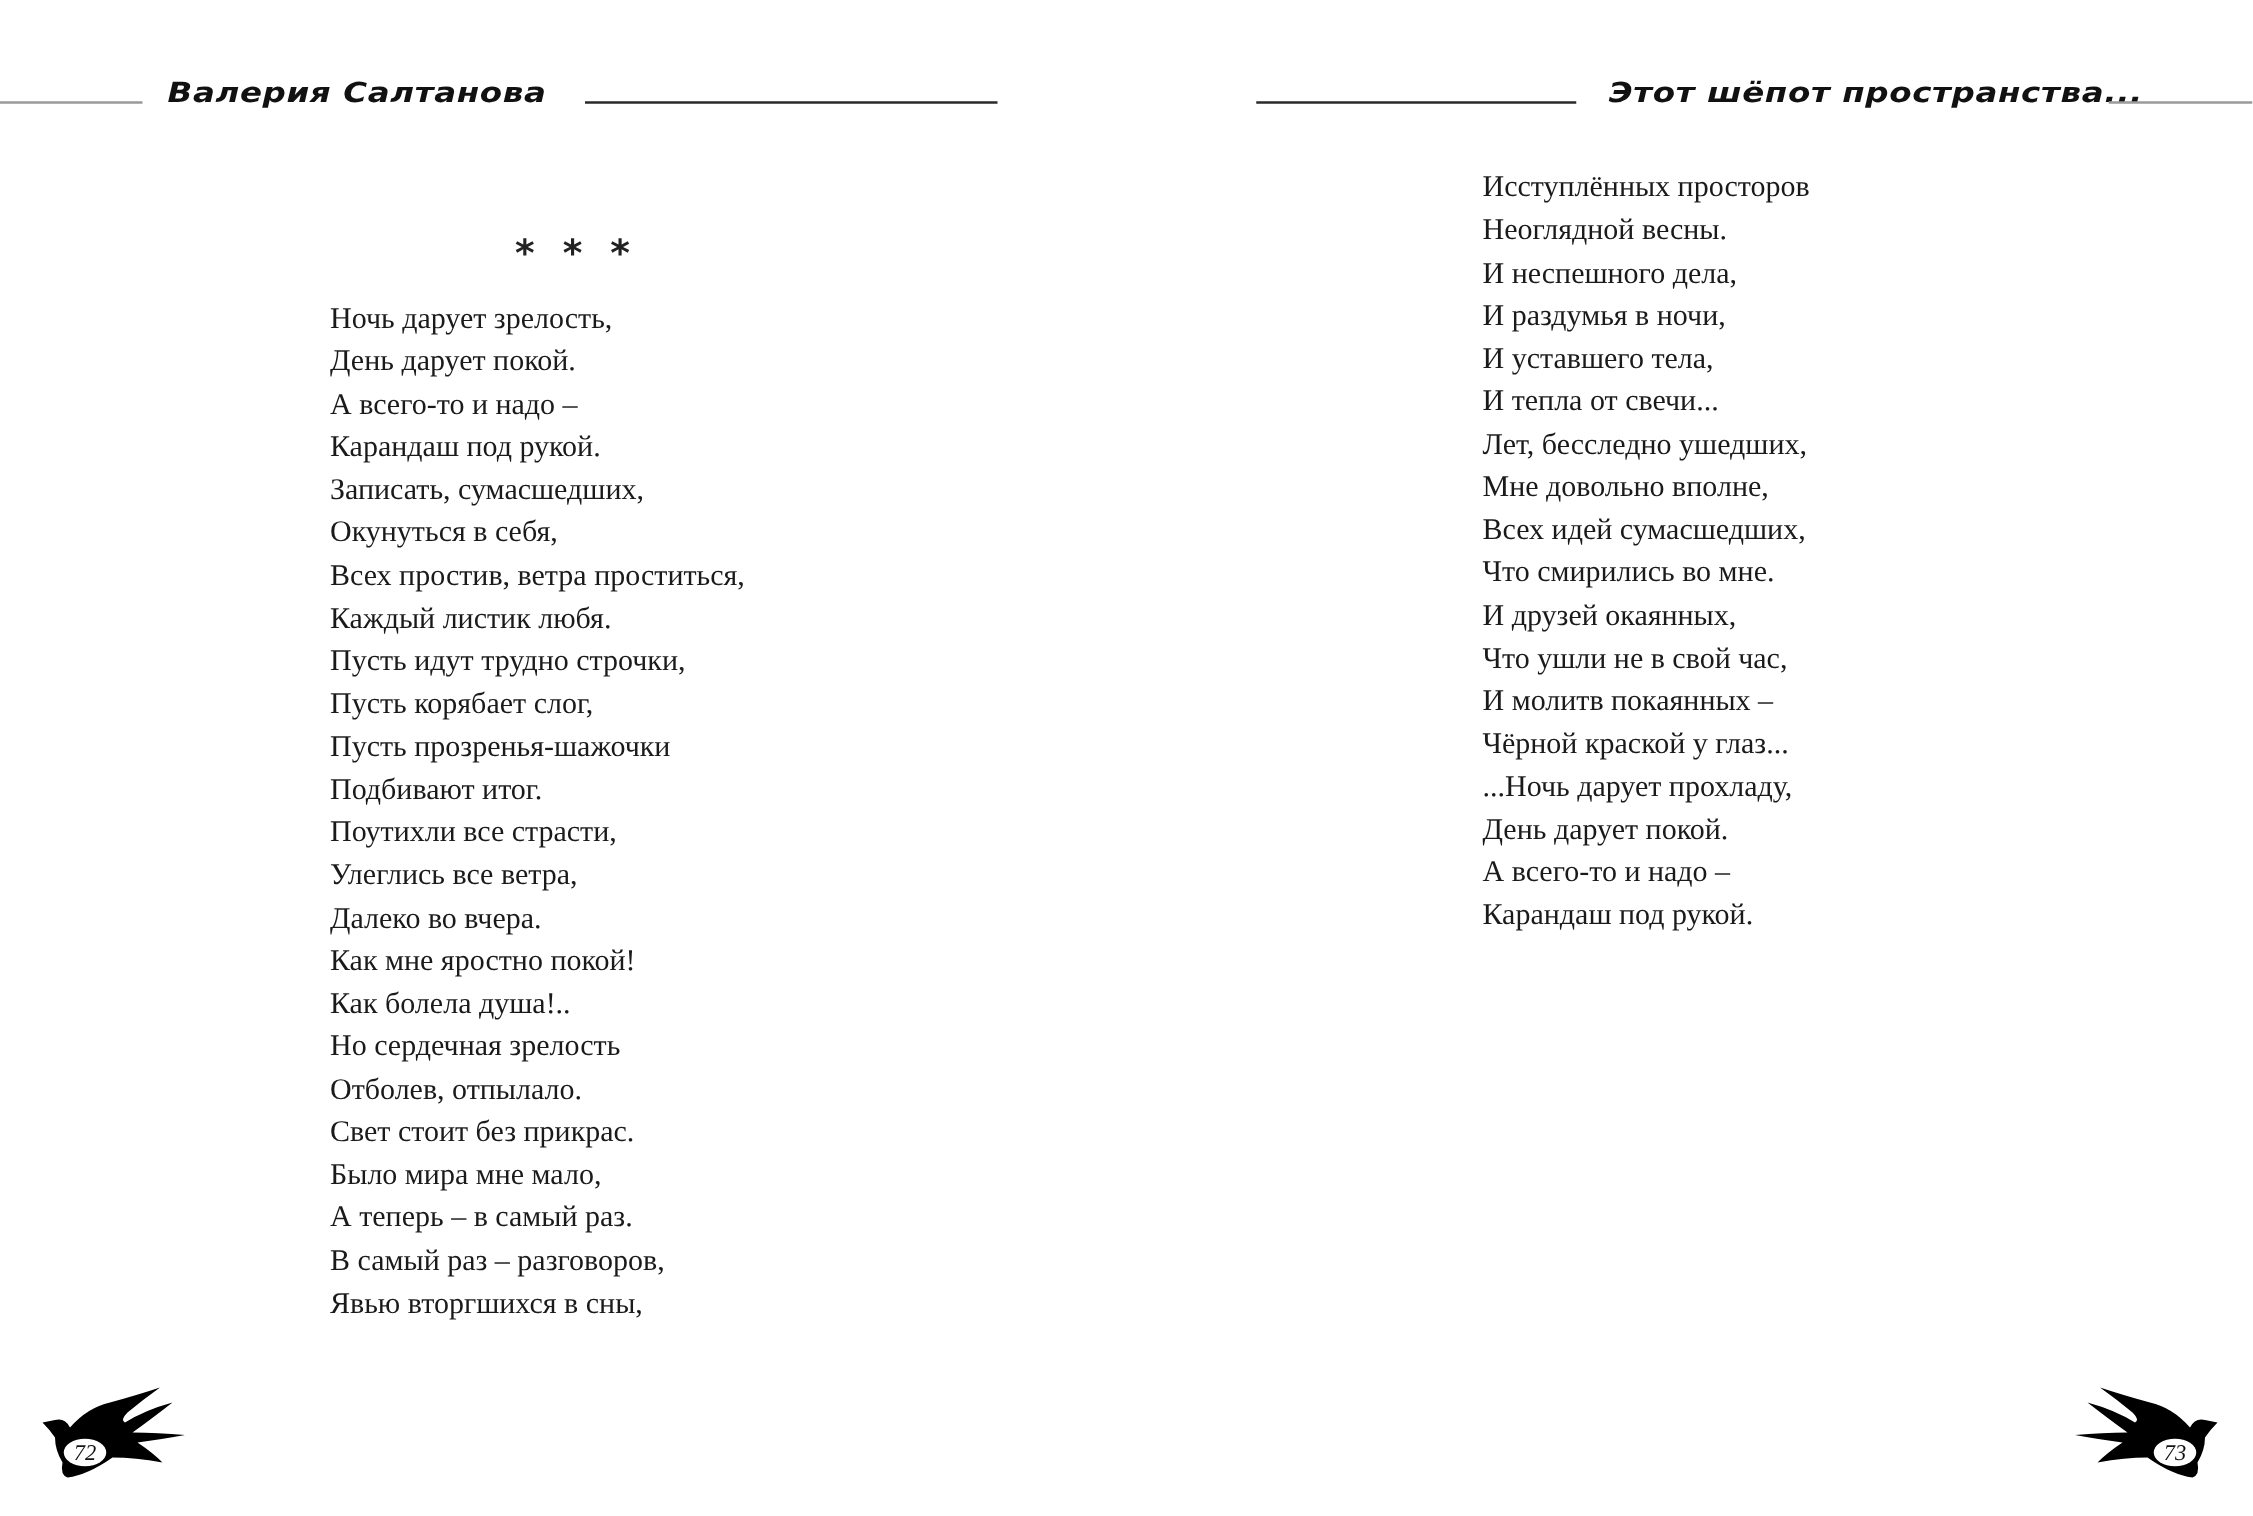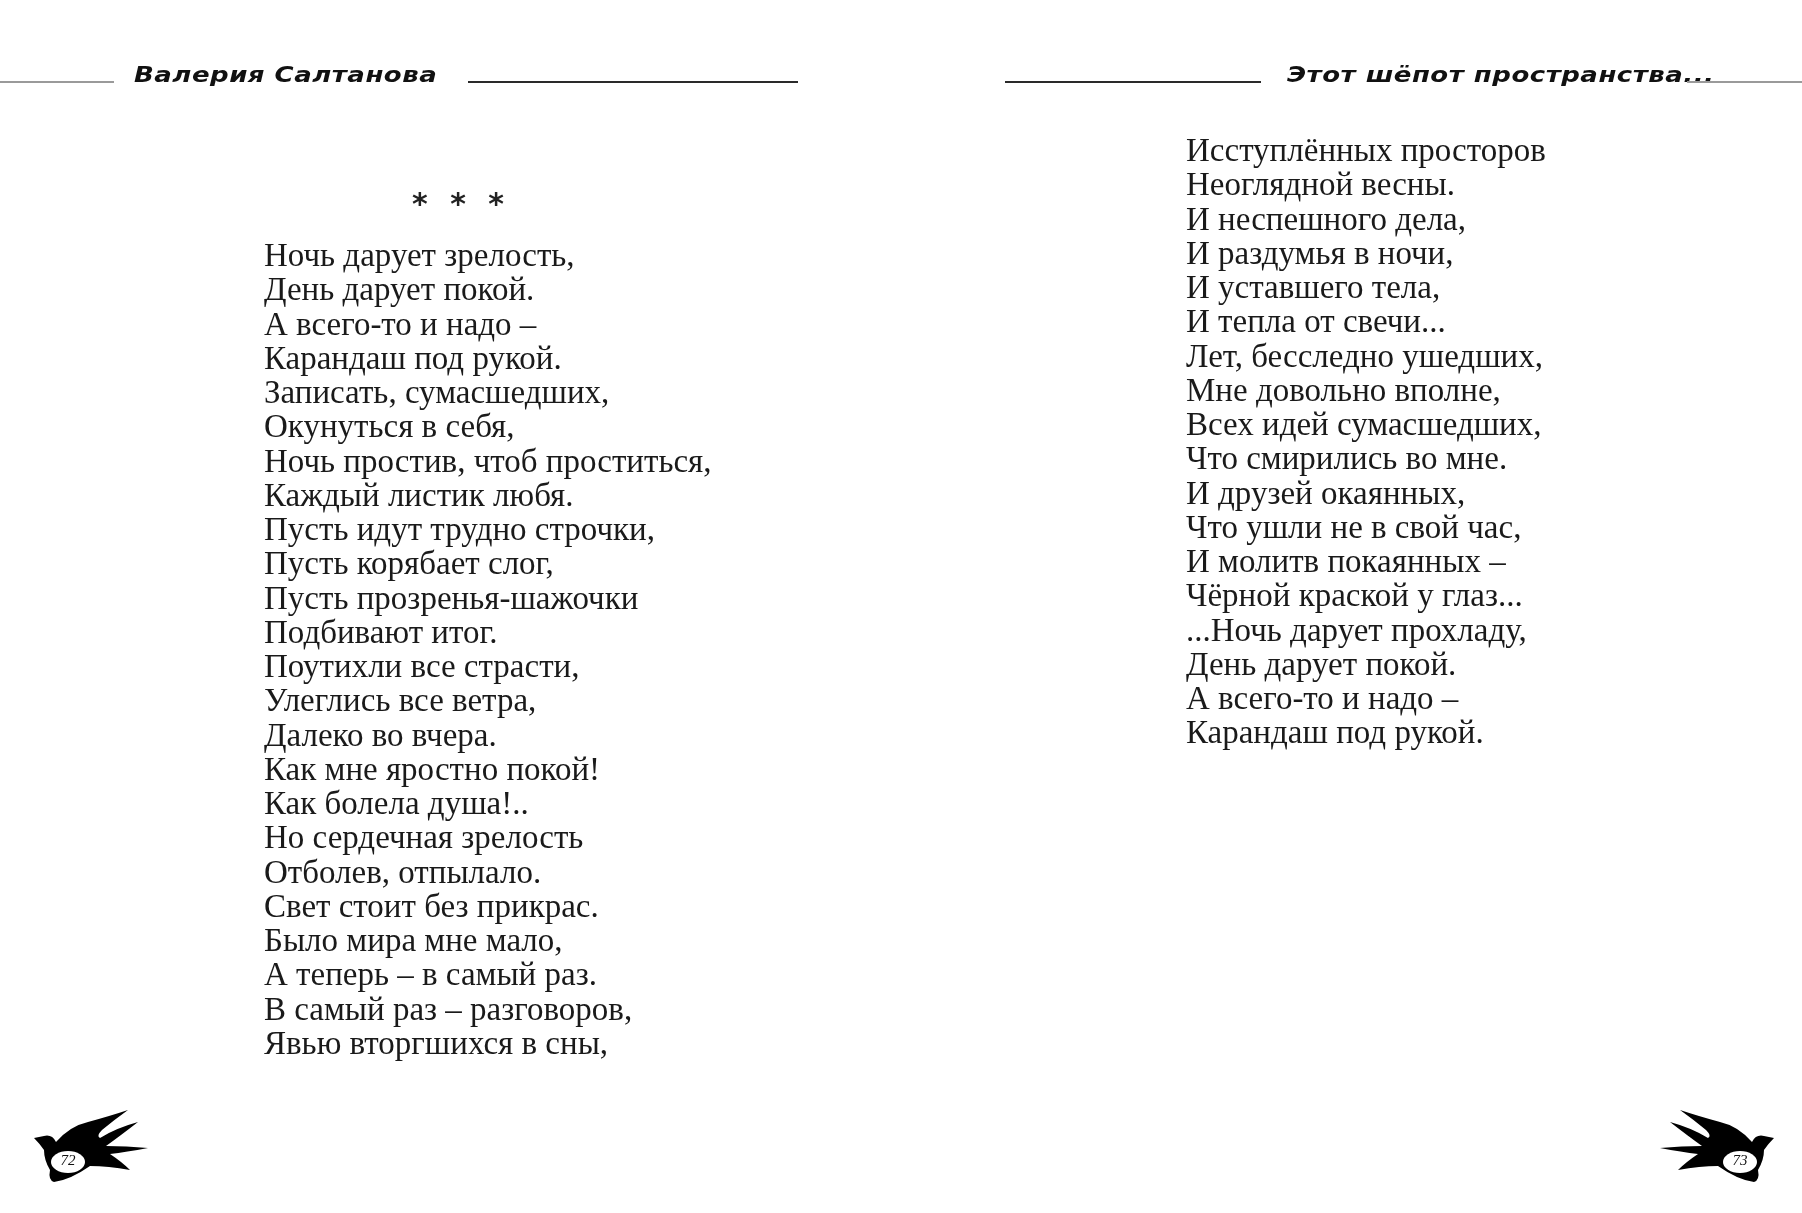--- a/index.html
+++ b/index.html
@@ -13,47 +13,47 @@
   .rule.grey { background:#9a9a9a; }
 
   .running-head { position:absolute; top:62px; font-family:"DejaVu Sans", sans-serif;
                   font-size:26px; font-style:italic; font-weight:bold; letter-spacing:0.5px;
                   color:#111; white-space:nowrap; transform:scaleY(0.85); transform-origin:left top; }
 
   .stars { position:absolute; top:186px; left:412px; font-size:30px; font-weight:bold;
            letter-spacing:6px; color:#222; font-family:"DejaVu Sans", sans-serif; }
 
   .poem { position:absolute; margin:0; padding:0; list-style:none; }
-  .poem li { font-size:33px; line-height:34.25px; height:34.25px; white-space:nowrap; }
+  .poem li { font-size:24px; line-height:34.25px; height:34.25px; white-space:nowrap; }
   .poem-left { left:264px; top:238px; }
   .poem-right { left:285px; top:133px; }
 
   .swallow { position:absolute; top:1108px; width:120px; height:82px; }
   .swallow svg { width:100%; height:100%; display:block; }
-  .page-num { position:absolute; font-size:15px; font-style:italic; color:#111;
+  .page-num { position:absolute; font-size:18px; font-style:italic; color:#111;
               font-family:"Liberation Serif", serif; width:36px; text-align:center; }
 </style>
 </head>
 <body>
 
 <div class="page page-left">
   <div class="rule grey" style="left:0;width:114px;"></div>
   <div class="running-head" style="left:134px;">Валерия Салтанова</div>
   <div class="rule" style="left:468px;width:330px;"></div>
 
   <div class="stars">* * *</div>
 
   <ul class="poem poem-left">
     <li>Ночь дарует зрелость,</li>
     <li>День дарует покой.</li>
     <li>А всего-то и надо –</li>
     <li>Карандаш под рукой.</li>
     <li>Записать, сумасшедших,</li>
     <li>Окунуться в себя,</li>
-    <li>Ночь простив, чтоб проститься,</li>
+    <li>Всех простив, ветра проститься,</li>
     <li>Каждый листик любя.</li>
     <li>Пусть идут трудно строчки,</li>
     <li>Пусть корябает слог,</li>
     <li>Пусть прозренья-шажочки</li>
     <li>Подбивают итог.</li>
     <li>Поутихли все страсти,</li>
     <li>Улеглись все ветра,</li>
     <li>Далеко во вчера.</li>
     <li>Как мне яростно покой!</li>
     <li>Как болела душа!..</li>

